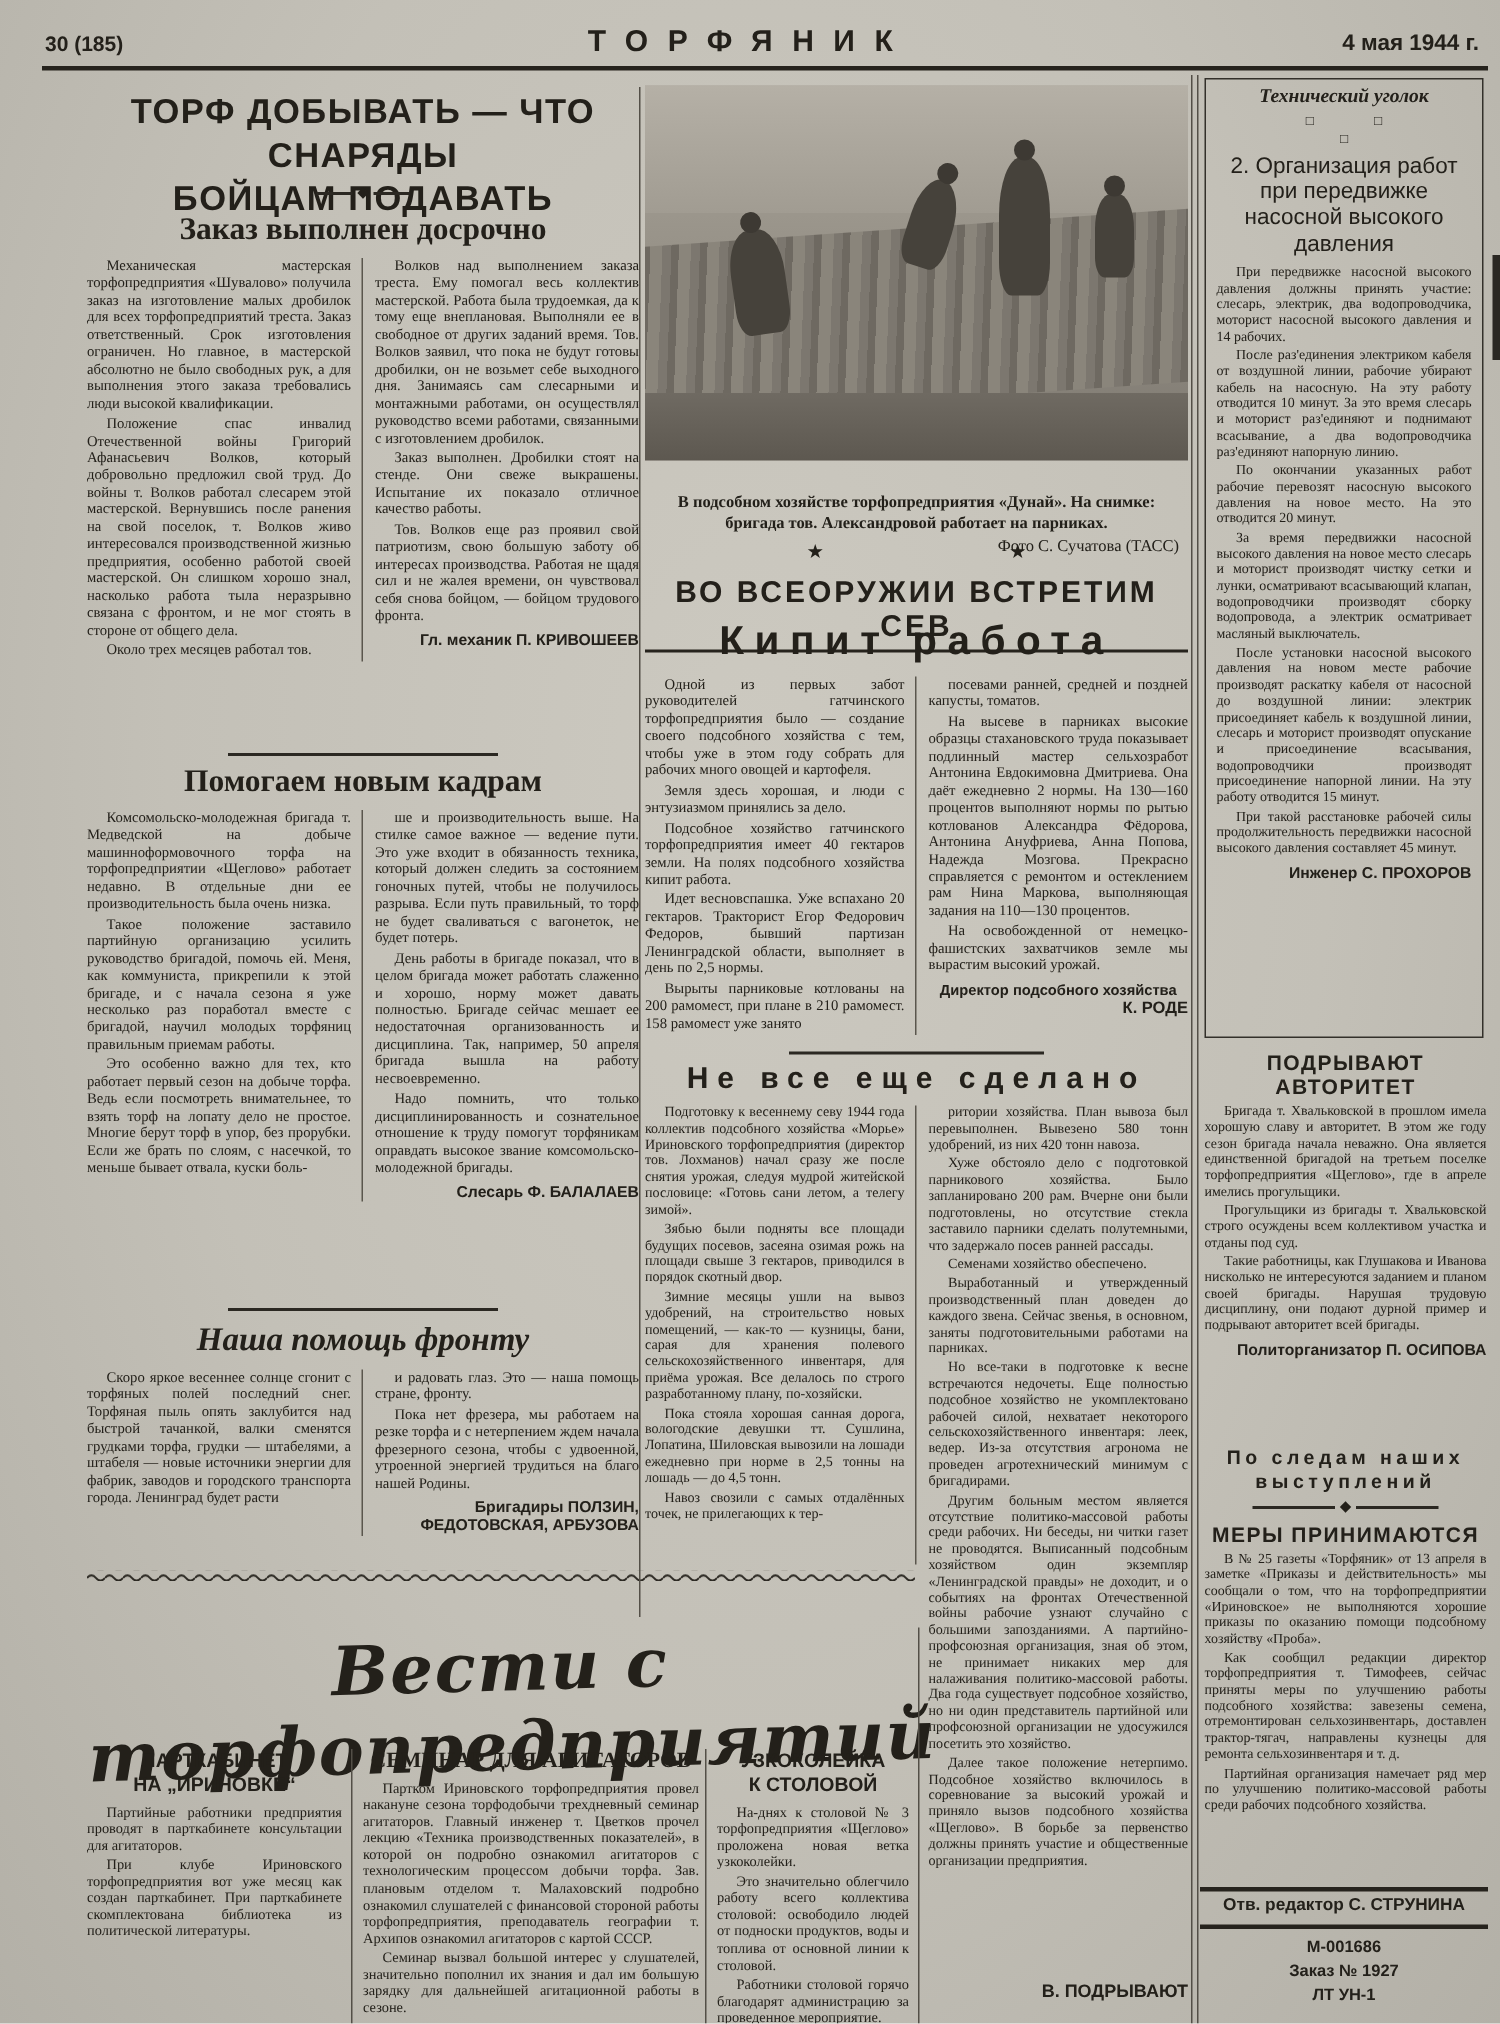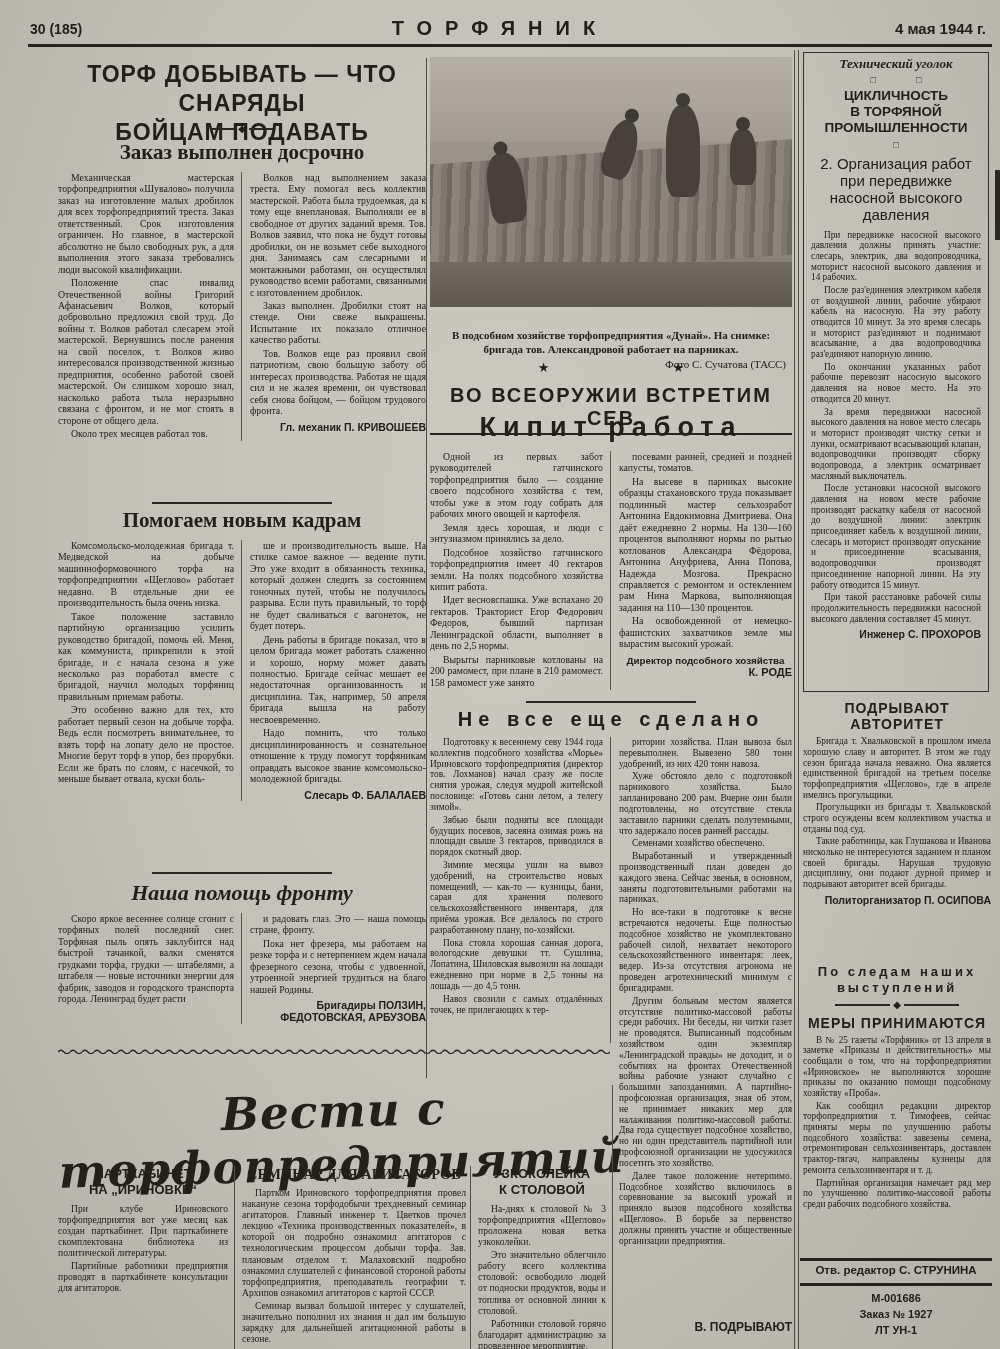--- a/index.html
+++ b/index.html
@@ -264,24 +264,20 @@
           <p>Другим больным местом является отсутствие политико-массовой работы среди рабочих. Ни беседы, ни читки газет не проводятся. Выписанный подсобным хозяйством один экземпляр «Ленинградской правды» не доходит, и о событиях на фронтах Отечественной войны рабочие узнают случайно с большими запозданиями. А партийно-профсоюзная организация, зная об этом, не принимает никаких мер для налаживания политико-массовой работы. Два года существует подсобное хозяйство, но ни один представитель партийной или профсоюзной организации не удосужился посетить это хозяйство.</p>
           <p>Далее такое положение нетерпимо. Подсобное хозяйство включилось в соревнование за высокий урожай и приняло вызов подсобного хозяйства «Щеглово». В борьбе за первенство должны принять участие и общественные организации предприятия.</p>
         </div>
     </div>
   </div>
   <div class="abs notall-sig">В. ПОДРЫВАЮТ</div>
 
   <div class="abs tech-box right-col">
     <div class="tech-rubric">Технический уголок</div>
     <div class="sq-row"><span>□</span><span>□</span></div>
-    <div class="tech-title">
-      <div>ЦИКЛИЧНОСТЬ</div>
-      <div>В ТОРФЯНОЙ ПРОМЫШЛЕННОСТИ</div>
-    </div>
     <div class="sq-one">□</div>
     <div class="tech-sub">2. Организация работ при передвижке насосной высокого давления</div>
     <div class="body-col">
         <p>При передвижке насосной высокого давления должны принять участие: слесарь, электрик, два водопроводчика, моторист насосной высокого давления и 14 рабочих.</p>
         <p>После раз'единения электриком кабеля от воздушной линии, рабочие убирают кабель на насосную. На эту работу отводится 10 минут. За это время слесарь и моторист раз'единяют и поднимают всасывание, а два водопроводчика раз'единяют напорную линию.</p>
         <p>По окончании указанных работ рабочие перевозят насосную высокого давления на новое место. На это отводится 20 минут.</p>
         <p>За время передвижки насосной высокого давления на новое место слесарь и моторист производят чистку сетки и лунки, осматривают всасывающий клапан, водопроводчики производят сборку водопровода, а электрик осматривает масляный выключатель.</p>
         <p>После установки насосной высокого давления на новом месте рабочие производят раскатку кабеля от насосной до воздушной линии: электрик присоединяет кабель к воздушной линии, слесарь и моторист производят опускание и присоединение всасывания, водопроводчики производят присоединение напорной линии. На эту работу отводится 15 минут.</p>
         <p>При такой расстановке рабочей силы продолжительность передвижки насосной высокого давления составляет 45 минут.</p>
       </div>
@@ -326,22 +322,22 @@
   </div>
 
   <div class="abs vesti">Вести с торфопредприятий</div>
 
   <div class="abs bot bot-a">
     <div class="bot-head-sans">
       <div>ПАРТКАБИНЕТ</div>
       <div>НА „ИРИНОВКЕ“</div>
     </div>
     <div class="body-col">
+        <p>Партийные работники предприятия проводят в парткабинете консультации для агитаторов.</p>
         <p>При клубе Ириновского торфопредприятия вот уже месяц как создан парткабинет. При парткабинете скомплектована библиотека из политической литературы.</p>
-        <p>Партийные работники предприятия проводят в парткабинете консультации для агитаторов.</p>
       </div>
   </div>
   <div class="abs vrule vr-b1"></div>
 
   <div class="abs bot bot-b">
     <div class="bot-head-serif">СЕМИНАР ДЛЯ АГИТАТОРОВ</div>
     <div class="body-col">
         <p>Партком Ириновского торфопредприятия провел накануне сезона торфодобычи трехдневный семинар агитаторов. Главный инженер т. Цветков прочел лекцию «Техника производственных показателей», в которой он подробно ознакомил агитаторов с технологическим процессом добычи торфа. Зав. плановым отделом т. Малаховский подробно ознакомил слушателей с финансовой стороной работы торфопредприятия, преподаватель географии т. Архипов ознакомил агитаторов с картой СССР.</p>
         <p>Семинар вызвал большой интерес у слушателей, значительно пополнил их знания и дал им большую зарядку для дальнейшей агитационной работы в сезоне.</p>
       </div>

